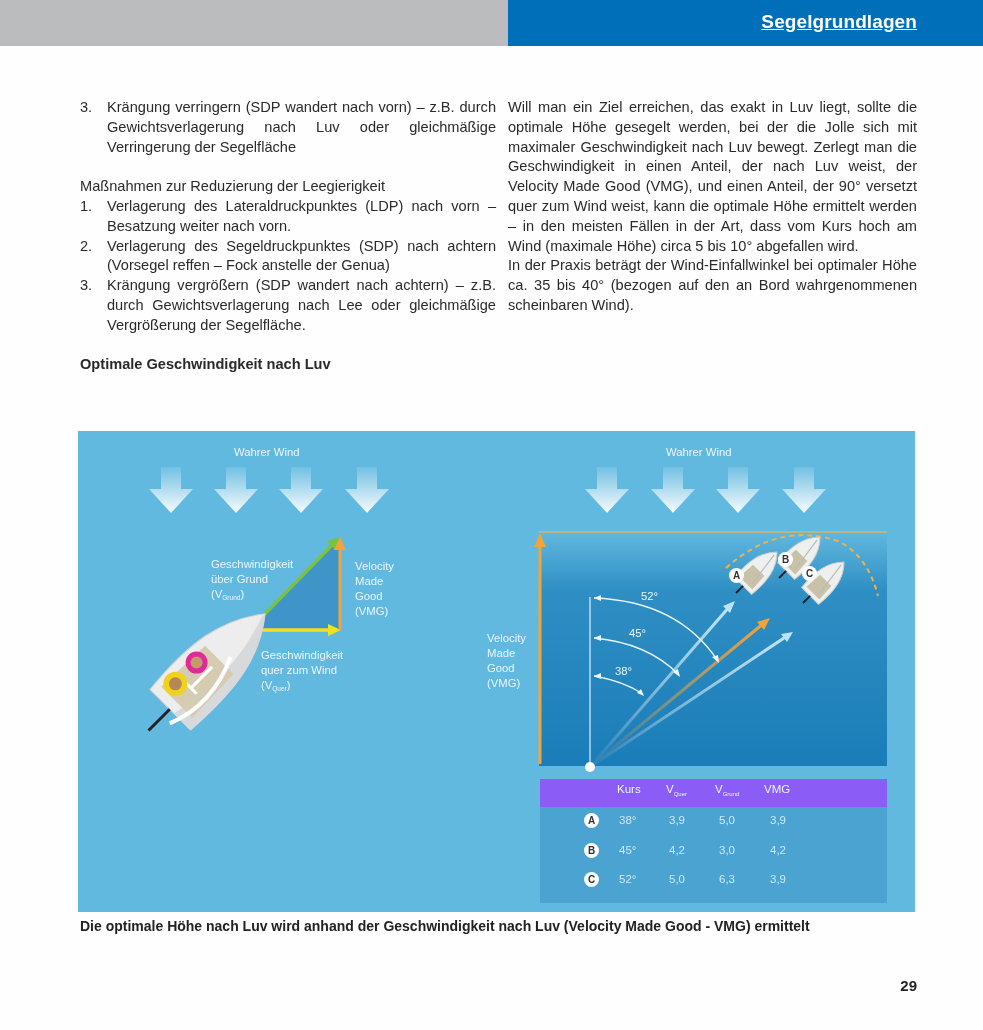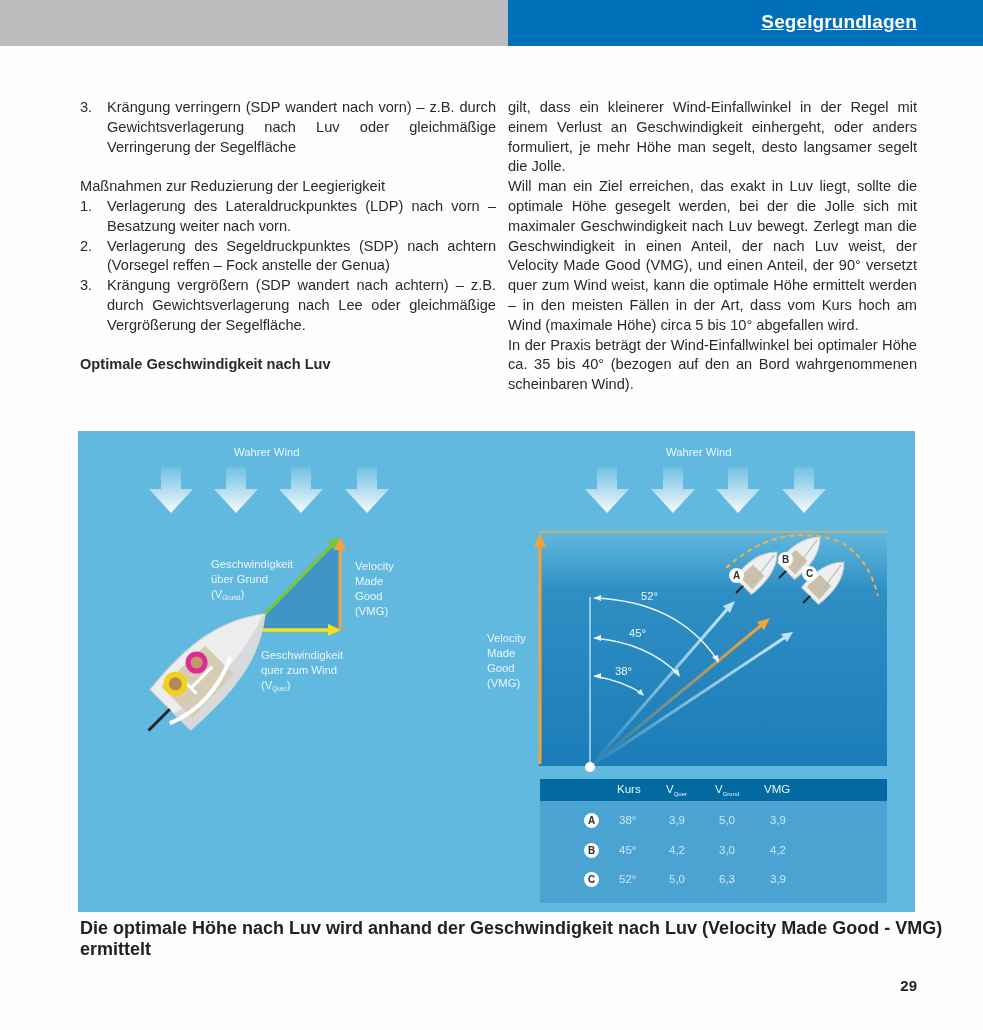--- a/index.html
+++ b/index.html
@@ -11,26 +11,26 @@
   .col { position:absolute; top:98px; width:416px; font-size:14.6px; line-height:19.8px; text-align:justify; }
   .col.left { left:80px; }
   .col.right { left:508px; width:409px; }
   .col p { margin:0; }
   .li { position:relative; padding-left:27px; }
   .li .num { position:absolute; left:0; top:0; }
   .gap { height:19.8px; }
   .italic { }
   .bold { font-weight:bold; }
   .diagram { position:absolute; left:64px; top:431px; width:837px; height:481px; background:#62b9df; overflow:hidden;margin-left:14px; }
-  .caption { position:absolute; left:80px; top:918px; font-size:18px; font-weight:bold; color:#222; }
+  .caption { position:absolute; left:80px; top:918px; font-size:14px; font-weight:bold; color:#222; }
   .pagenum { position:absolute; right:66px; top:977px; font-size:15px; font-weight:bold; color:#222;margin-left:24px; }
   .dlabel { position:absolute; color:#eaf6fc; font-size:11.3px; line-height:15px; }
   .dlabel sub { font-size:6.5px; vertical-align:-2px; }
   .table { position:absolute; left:462px; top:348px; width:347px; height:124px; background:#4aa3d1; }
-  .thead { position:absolute; left:0; top:0; width:347px; height:22px; background:#0369a1; }
+  .thead { position:absolute; left:0; top:0; width:347px; height:28px; background:#8b5cf6; }
   .th { position:absolute; top:4px; color:#eaf6fc; font-size:11.5px; }
   .th sub { font-size:6px; vertical-align:-3px; }
   .td { position:absolute; color:#cfe8f6; font-size:11.5px; }
   .badge { position:absolute; width:15px; height:15px; border-radius:50%; background:#fff; color:#333;
            font-size:10px; font-weight:bold; text-align:center; line-height:15px; }
 </style>
 </head>
 <body>
 
 <div class="hdr-gray"></div>
@@ -55,21 +55,20 @@
   </div>
   <div class="li">
     <span class="num">3.</span>
     <p>Krängung vergrößern (SDP wandert nach achtern) – z.B. durch Gewichtsverlagerung nach Lee oder gleichmäßige Vergrößerung der Segelfläche.</p>
   </div>
   <div class="gap"></div>
   <p class="bold">Optimale Geschwindigkeit nach Luv</p>
 </div>
 
 <div class="col right">
-  <p>gilt, dass ein kleinerer Wind-Einfallwinkel in der Regel mit einem Verlust an Geschwindigkeit einhergeht, oder anders formuliert, je mehr Höhe man segelt, desto langsamer segelt die Jolle.</p>
   <p>Will man ein Ziel erreichen, das exakt in Luv liegt, sollte die optimale Höhe gesegelt werden, bei der die Jolle sich mit maximaler Geschwindigkeit nach Luv bewegt. Zerlegt man die Geschwindigkeit in einen Anteil, der nach Luv weist, der Velocity Made Good (VMG), und einen Anteil, der 90° versetzt quer zum Wind weist, kann die optimale Höhe ermittelt werden – in den meisten Fällen in der Art, dass vom Kurs hoch am Wind (maximale Höhe) circa 5 bis 10° abgefallen wird.</p>
   <p>In der Praxis beträgt der Wind-Einfallwinkel bei optimaler Höhe ca. 35 bis 40° (bezogen auf den an Bord wahrgenommenen scheinbaren Wind).</p>
 </div>
 
 <div class="diagram">
   <svg width="837" height="481" style="position:absolute;left:0;top:0">
     <defs>
       <linearGradient id="windArrow" x1="0" y1="0" x2="0" y2="1">
         <stop offset="0" stop-color="#ffffff" stop-opacity="0.1"></stop>
         <stop offset="1" stop-color="#ffffff" stop-opacity="0.95"></stop>

